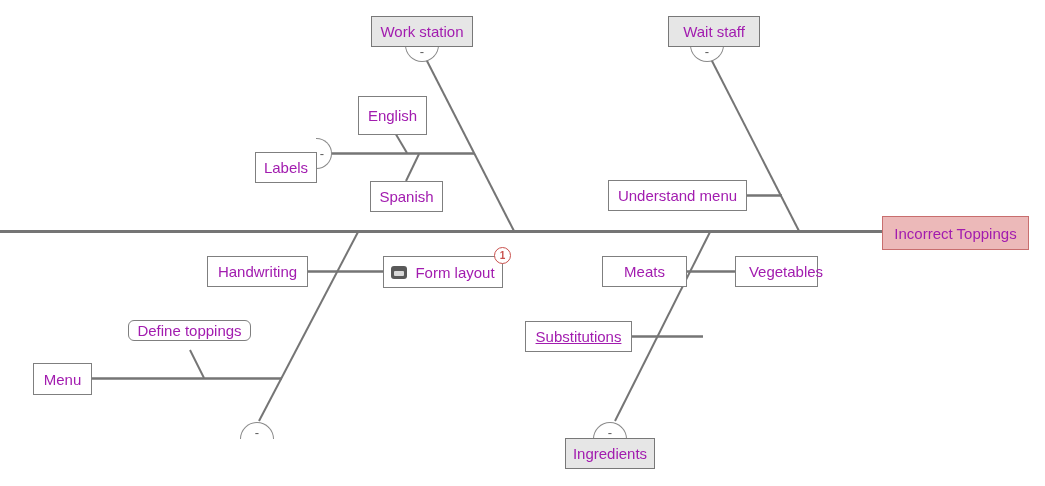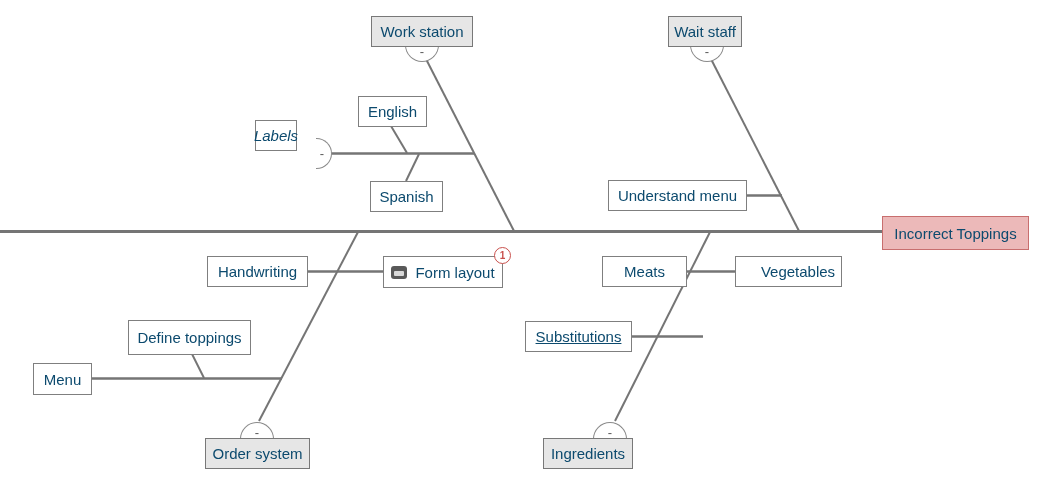--- a/index.html
+++ b/index.html
@@ -5,21 +5,21 @@
   html,body{margin:0;padding:0;background:#fff;}
   #canvas{
     position:relative;width:1045px;height:486px;background:#ffffff;
     font-family:"Liberation Sans", sans-serif;overflow:hidden;
   }
   #wires{position:absolute;left:0;top:0;z-index:0;}
   .node{
     position:absolute;box-sizing:border-box;z-index:2;
     display:flex;align-items:center;justify-content:center;
     background:#ffffff;border:1px solid #7f7f7f;
-    font-size:15px;color:#0c4a6e;white-space:nowrap;
+    font-size:15px;color:#a21caf;white-space:nowrap;
   }
   .cat{background:#e6e6e6;border:1.4px solid #787878;}
   .effect{background:#ecb9b9;border:1.4px solid #c86e6e;font-size:15px;}
   .tg{
     position:absolute;box-sizing:border-box;z-index:1;background:#fff;
     display:flex;align-items:center;justify-content:center;
     font-size:13px;line-height:1;color:#595959;
   }
   .tg-b{width:34px;height:17px;border:1.4px solid #8a8a8a;border-top:none;border-radius:0 0 17px 17px;padding-bottom:3px;}
   .tg-t{width:34px;height:17px;border:1.4px solid #8a8a8a;border-bottom:none;border-radius:17px 17px 0 0;padding-top:3px;}
@@ -66,62 +66,59 @@
   <div class="tg tg-b" style="left:405px;top:45px;">-</div>
   <div class="tg tg-b" style="left:690px;top:45px;">-</div>
   <div class="tg tg-t" style="left:240px;top:422px;">-</div>
   <div class="tg tg-t" style="left:593px;top:422px;">-</div>
   <div class="tg tg-r" style="left:316px;top:138px;">-</div>
   <div class="tg tg-r" style="left:75px;top:363px;">-</div>
 
   <div class="node cat" style="left:371px;top:16px;width:102px;height:31px;">
     <span>Work station</span>
   </div>
-  <div class="node cat" style="left:668px;top:16px;width:74px;height:31px;">
+  <div class="node cat" style="left:668px;top:16px;width:92px;height:31px;">
     <span>Wait staff</span>
   </div>
-  <div class="node cat" style="left:205px;top:438px;width:105px;height:31px;">
-    <span>Order system</span>
-  </div>
-  <div class="node cat" style="left:543px;top:438px;width:90px;height:31px;">
+  <div class="node cat" style="left:565px;top:438px;width:90px;height:31px;">
     <span>Ingredients</span>
   </div>
 
   <div class="node effect" style="left:882px;top:216px;width:147px;height:34px;justify-content:center;">
     <span>Incorrect Toppings</span>
   </div>
 
-  <div class="node" style="left:358px;top:96px;width:69px;height:31px;">
+  <div class="node" style="left:358px;top:96px;width:69px;height:39px;">
     <span>English</span>
   </div>
-  <div class="node" style="left:255px;top:120px;width:42px;height:31px;font-style:italic;">
+  <div class="node" style="left:255px;top:152px;width:62px;height:31px;">
     <span>Labels</span>
   </div>
   <div class="node" style="left:370px;top:181px;width:73px;height:31px;">
     <span>Spanish</span>
   </div>
   <div class="node" style="left:608px;top:180px;width:139px;height:31px;">
     <span>Understand menu</span>
   </div>
   <div class="node" style="left:383px;top:256px;width:120px;height:32px;">
     <span class="note-icon">
         <span class="note-icon-inner"></span>
       </span>
     <span>Form layout</span>
   </div>
   <div class="node" style="left:207px;top:256px;width:101px;height:31px;">
     <span>Handwriting</span>
   </div>
   <div class="node" style="left:602px;top:256px;width:85px;height:31px;">
     <span>Meats</span>
   </div>
-  <div class="node" style="left:735px;top:256px;width:107px;height:31px;padding-left:19px;">
+  <div class="node" style="left:735px;top:256px;width:83px;height:31px;padding-left:19px;">
     <span>Vegetables</span>
   </div>
-  <div class="node" style="left:128px;top:320px;width:123px;height:35px;">
+  <div class="node" style="left:128px;top:320px;width:123px;height:21px;border-radius:6px;">
     <span>Define toppings</span>
   </div>
   <div class="node" style="left:525px;top:321px;width:107px;height:31px;text-decoration:underline;">
     <span>Substitutions</span>
   </div>
   <div class="node" style="left:33px;top:363px;width:59px;height:32px;">
     <span>Menu</span>
   </div>
 
   <div class="badge" style="left:494px;top:247px;">1</div>

